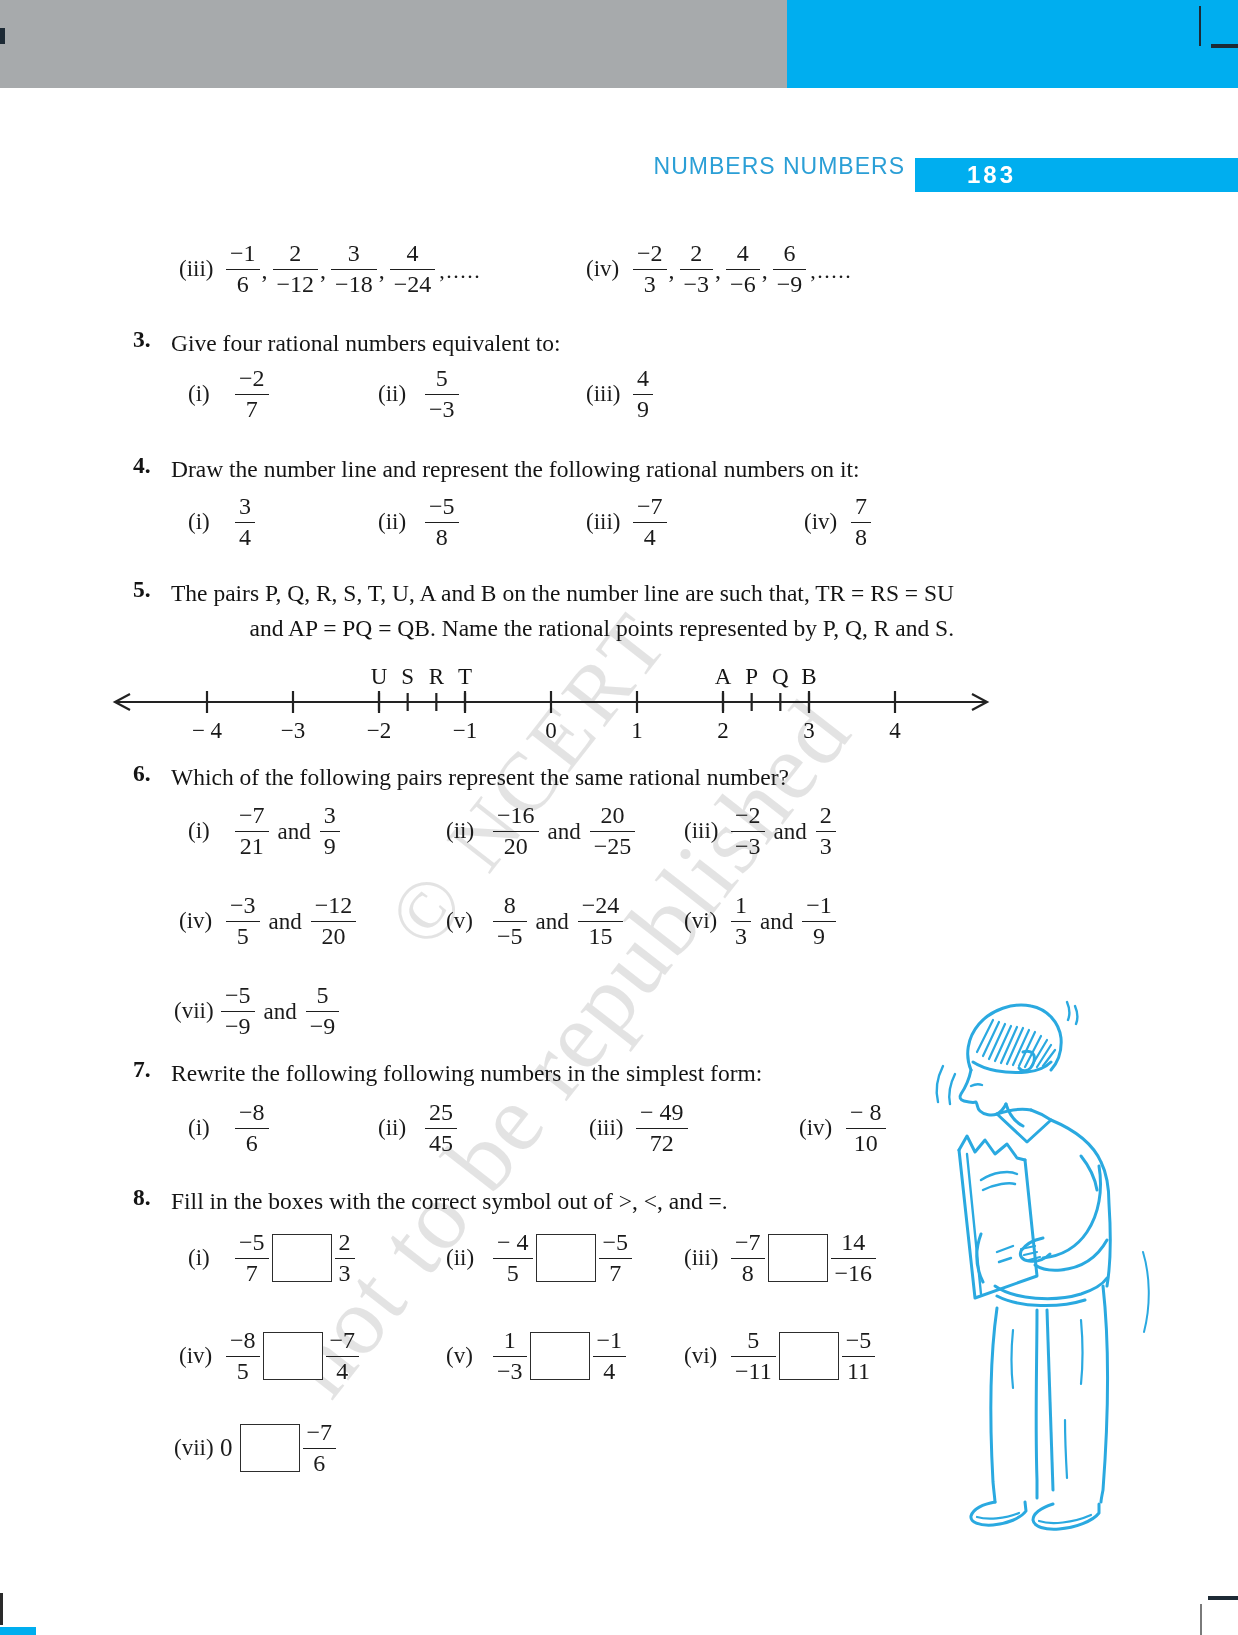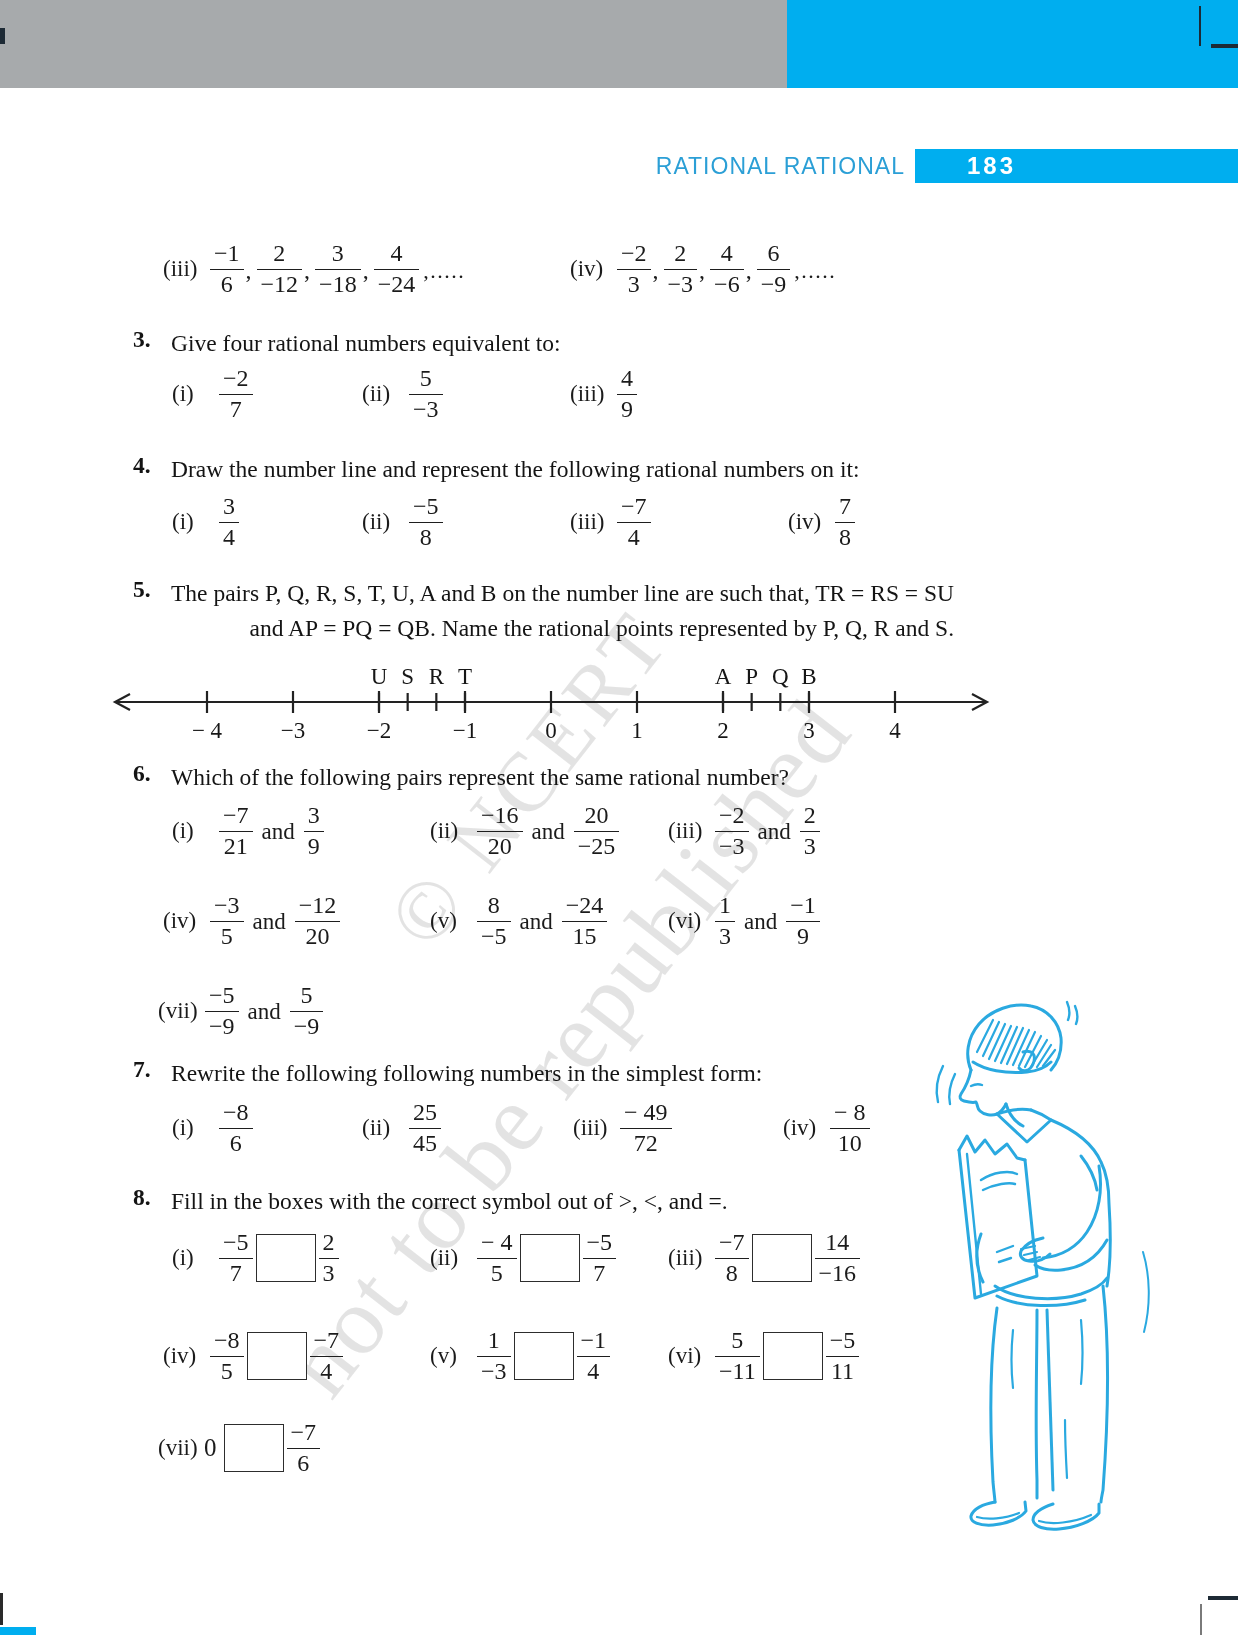--- a/index.html
+++ b/index.html
@@ -14,35 +14,35 @@
   .mark-tr-h{left:1211px;top:44px;width:27px;height:4px;}
   .mark-left-nub{left:0;top:28px;width:5px;height:16px;}
   .mark-bl-v{left:0;top:1593px;width:3px;height:32px;background:#2a2a2a;}
   .mark-br-h{left:1208px;top:1596px;width:30px;height:4px;}
   .mark-br-v{left:1200px;top:1604px;width:2px;height:31px;background:#7a7a7a;}
   .strip-bl{position:absolute;left:0;top:1627px;width:36px;height:8px;background:#00aeef;z-index:4;}
   
   .chapter{position:absolute;top:153px;left:600px;width:305px;text-align:right;z-index:2;
            font-family:"Liberation Sans","DejaVu Sans",sans-serif;font-size:23px;font-weight:400;
            letter-spacing:1px;color:#2b9fd6;}
-  .pagebox{position:absolute;left:915px;top:149px;width:323px;height:34px;background:#00aeef;z-index:2;}
+  .pagebox{position:absolute;left:915px;top:158px;width:323px;height:34px;background:#00aeef;z-index:2;}
   .pagebox span{display:block;margin-left:52px;line-height:34px;color:#fff;
            font-family:"Liberation Sans","DejaVu Sans",sans-serif;font-size:24px;font-weight:700;letter-spacing:3px;}
   
   .wm{position:absolute;font-family:"Liberation Serif",serif;color:#c9c9c9;opacity:.5;
       transform-origin:0 0;transform:rotate(-52deg);white-space:nowrap;z-index:0;}
   .wm1{left:368px;top:905px;font-size:84px;letter-spacing:6px;}
   .wm2{left:262px;top:1348px;font-size:96px;letter-spacing:2px;}
   
   .qhead{position:absolute;display:flex;z-index:2;font-size:23.5px;color:#141414;}
   .qno{font-weight:700;width:38px;flex:none;}
   .qtext{line-height:1.5;text-align:right;}
   
   .item{position:absolute;display:flex;align-items:center;z-index:2;font-size:23px;}
-  .lbl{display:inline-block;min-width:46px;flex:none;}
+  .lbl{display:inline-block;min-width:46px;flex:none;margin-left:16px;}
   .frac{display:inline-flex;flex-direction:column;align-items:center;line-height:1.08;margin:0 1px;}
   .frac .nu{padding:0 4px 2px;font-size:24px;}
   .frac .fbar{align-self:stretch;height:0;border-top:1.7px solid #1e1e1e;}
   .frac .de{padding:2px 4px 0;font-size:24px;}
   .comma{align-self:flex-end;margin:0 4px 14px 1px;font-size:24px;}
   .dots{align-self:flex-end;margin:0 0 14px 3px;font-size:22px;letter-spacing:1.5px;}
   .and{align-self:center;margin:0 8px;position:relative;top:1px;text-align:center;}
   .cmpbox{align-self:center;width:58px;height:46px;border:1.8px solid #2d2d2d;margin:0 2px;background:#fff;}
   .solo{align-self:center;font-size:25px;margin-right:5px;}
   
@@ -61,21 +61,21 @@
   <div class="mark mark-tr-h"></div>
   <div class="mark mark-left-nub"></div>
   <div class="mark mark-bl-v"></div>
   <div class="mark mark-br-h"></div>
   <div class="mark mark-br-v"></div>
   <div class="strip-bl"></div>
 
   <div class="wm wm1">© NCERT</div>
   <div class="wm wm2">not to be republished</div>
 
-  <div class="chapter">RATIONAL RATIONAL</div>
+  <div class="chapter">NUMBERS NUMBERS</div>
   <div class="pagebox">
     <span>183</span>
   </div>
 
   <div class="item" style="left:163px;top:241px">
       <span class="lbl">(iii)</span>
       <span class="frac">
         <span class="nu">−1</span>
         <span class="fbar"></span>
         <span class="de">6</span>

